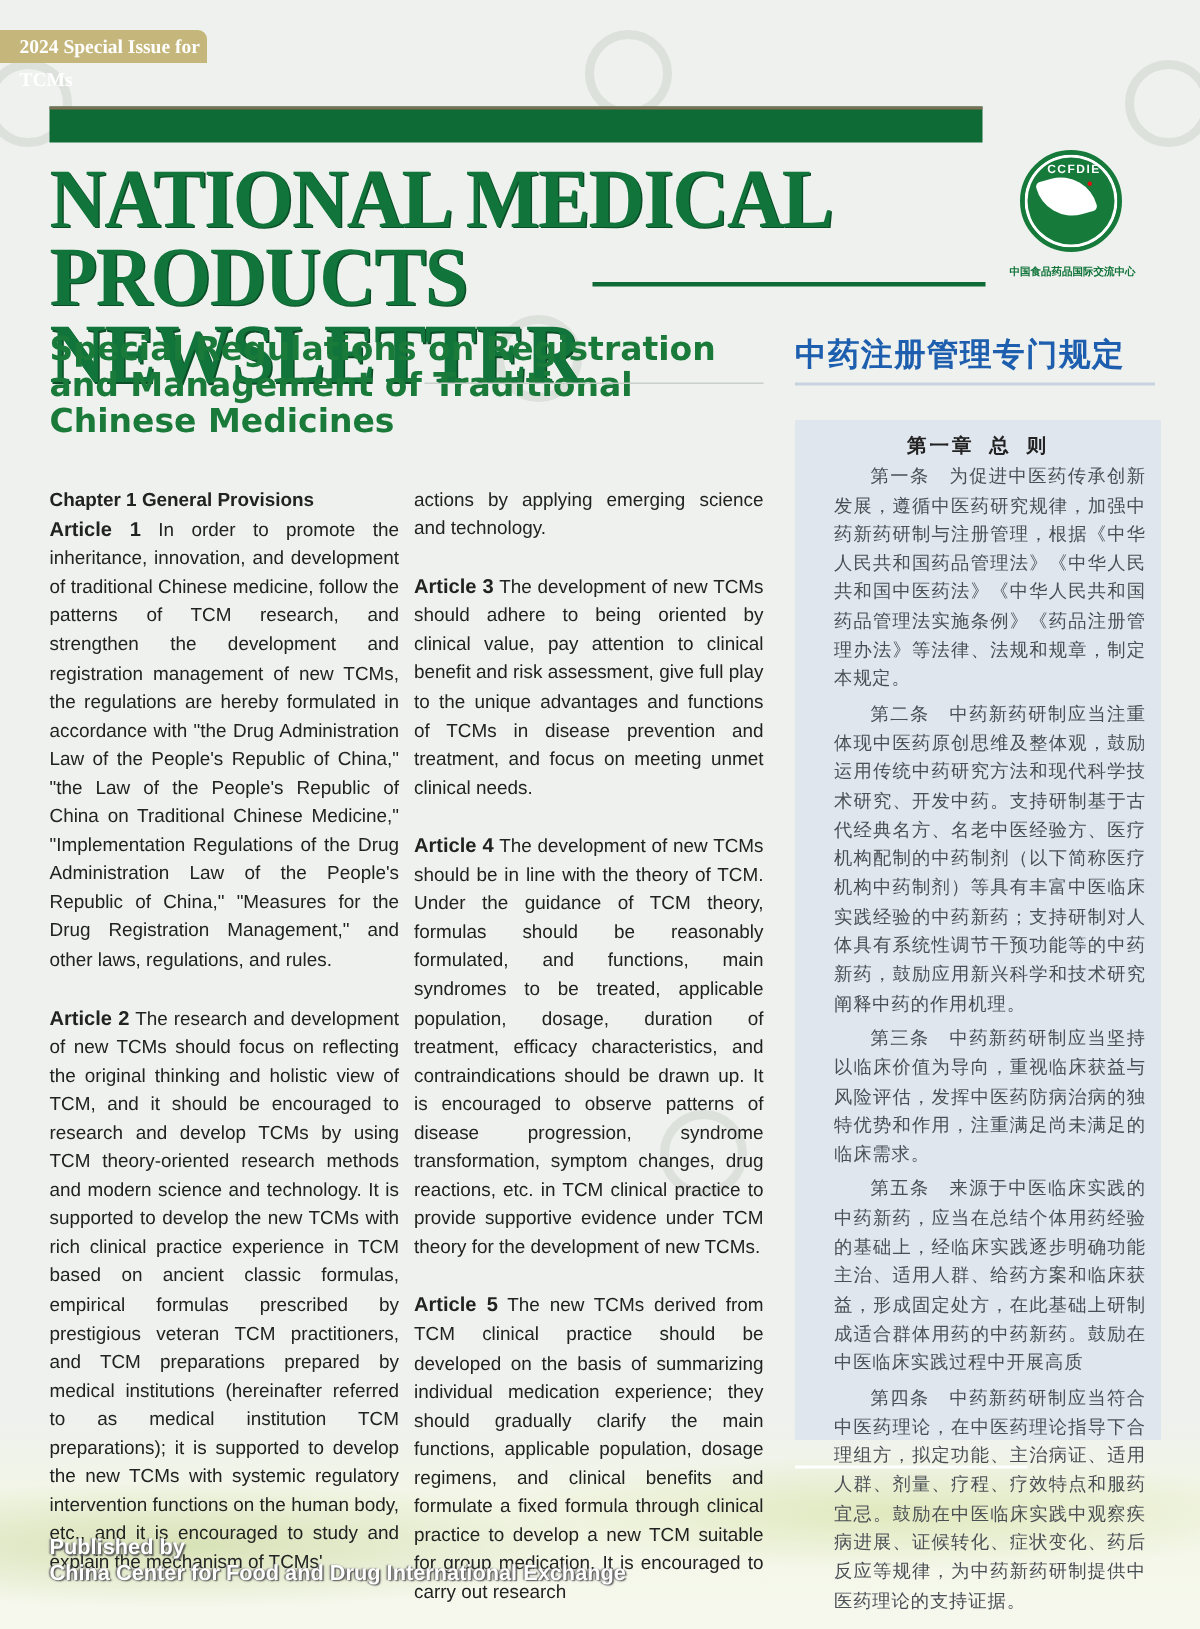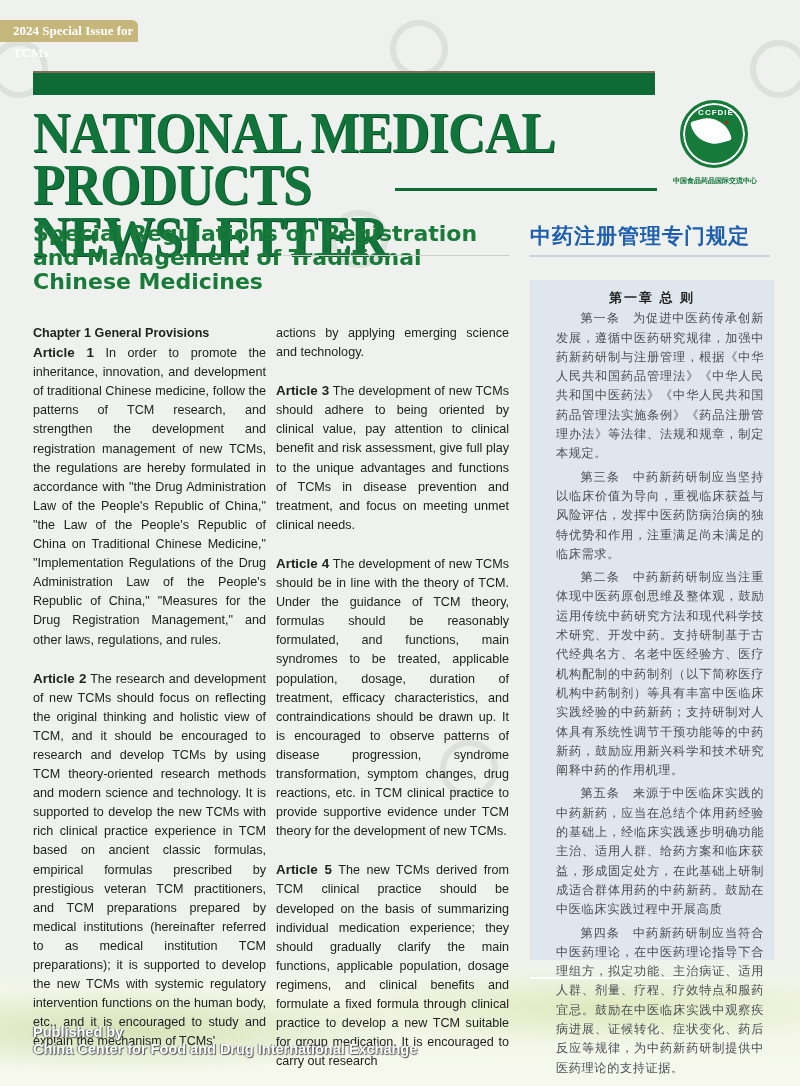--- a/index.html
+++ b/index.html
@@ -74,21 +74,21 @@
   }
   .col p { margin: 0 0 19px 0; }
   .col .chapter { font-weight: bold; margin: 0; }
   .col b { font-weight: bold; font-size: 13.4px; }
   .col-1 { left: 33px; }
   .col-2 { left: 276px; }
   .cn-box {
     position: absolute; left: 530px; top: 280px; width: 244px; height: 315px + 0px;
     background: #dfe6ee; padding: 8px 10px 10px 10px; box-sizing: border-box;
     height: 680px;
-    font-size: 12.2px; line-height: 19.3px; color: #4a4f55; text-align: justify;
+    font-size: 12.2px; line-height: 19.3px; color: #4a4f55; text-align: justify; font-family: Liberation Mono, monospace;
   }
   .cn-box h3 { margin: 0 0 2px 0; text-align: center; font-size: 13px; color: #222; font-weight: bold; letter-spacing: 2px; }
   .cn-box p { margin: 0 0 4px 16px; text-indent: 2em; letter-spacing: 0.6px; }
   .cn-box-rule { position: absolute; left: 530px; top: 977px; width: 155px; height: 2px; background: #fff; }
   .publisher {
     position: absolute; left: 33px; top: 1024px;
     color: #fff; font-weight: bold; font-size: 14.5px; line-height: 17px;
     text-shadow: 1px 1px 1px #555, -1px 0 1px #777;
   }
   .watermark {
@@ -138,22 +138,22 @@
 <div class="col col-2">
   <p><span>actions by applying emerging science and technology.</span></p>
   <p><b>Article 3</b><span> The development of new TCMs should adhere to being oriented by clinical value, pay attention to clinical benefit and risk assessment, give full play to the unique advantages and functions of TCMs in disease prevention and treatment, and focus on meeting unmet clinical needs.</span></p>
   <p><b>Article 4</b><span> The development of new TCMs should be in line with the theory of TCM. Under the guidance of TCM theory, formulas should be reasonably formulated, and functions, main syndromes to be treated, applicable population, dosage, duration of treatment, efficacy characteristics, and contraindications should be drawn up. It is encouraged to observe patterns of disease progression, syndrome transformation, symptom changes, drug reactions, etc. in TCM clinical practice to provide supportive evidence under TCM theory for the development of new TCMs.</span></p>
   <p><b>Article 5</b><span> The new TCMs derived from TCM clinical practice should be developed on the basis of summarizing individual medication experience; they should gradually clarify the main functions, applicable population, dosage regimens, and clinical benefits and formulate a fixed formula through clinical practice to develop a new TCM suitable for group medication. It is encouraged to carry out research</span></p>
 </div>
 
 <div class="cn-box">
   <h3>第一章 总 则</h3>
   <p>第一条　为促进中医药传承创新发展，遵循中医药研究规律，加强中药新药研制与注册管理，根据《中华人民共和国药品管理法》《中华人民共和国中医药法》《中华人民共和国药品管理法实施条例》《药品注册管理办法》等法律、法规和规章，制定本规定。</p>
+  <p>第二条　中药新药研制应当注重体现中医药原创思维及整体观，鼓励运用传统中药研究方法和现代科学技术研究、开发中药。支持研制基于古代经典名方、名老中医经验方、医疗机构配制的中药制剂（以下简称医疗机构中药制剂）等具有丰富中医临床实践经验的中药新药；支持研制对人体具有系统性调节干预功能等的中药新药，鼓励应用新兴科学和技术研究阐释中药的作用机理。</p>
   <p>第三条　中药新药研制应当坚持以临床价值为导向，重视临床获益与风险评估，发挥中医药防病治病的独特优势和作用，注重满足尚未满足的临床需求。</p>
-  <p>第二条　中药新药研制应当注重体现中医药原创思维及整体观，鼓励运用传统中药研究方法和现代科学技术研究、开发中药。支持研制基于古代经典名方、名老中医经验方、医疗机构配制的中药制剂（以下简称医疗机构中药制剂）等具有丰富中医临床实践经验的中药新药；支持研制对人体具有系统性调节干预功能等的中药新药，鼓励应用新兴科学和技术研究阐释中药的作用机理。</p>
   <p>第五条　来源于中医临床实践的中药新药，应当在总结个体用药经验的基础上，经临床实践逐步明确功能主治、适用人群、给药方案和临床获益，形成固定处方，在此基础上研制成适合群体用药的中药新药。鼓励在中医临床实践过程中开展高质</p>
   <p>第四条　中药新药研制应当符合中医药理论，在中医药理论指导下合理组方，拟定功能、主治病证、适用人群、剂量、疗程、疗效特点和服药宜忌。鼓励在中医临床实践中观察疾病进展、证候转化、症状变化、药后反应等规律，为中药新药研制提供中医药理论的支持证据。</p>
 </div>
 <div class="cn-box-rule"></div>
 
 <div class="publisher">
   <div>Published by</div>
   <div>China Center for Food and Drug International Exchange</div>
 </div>
 

